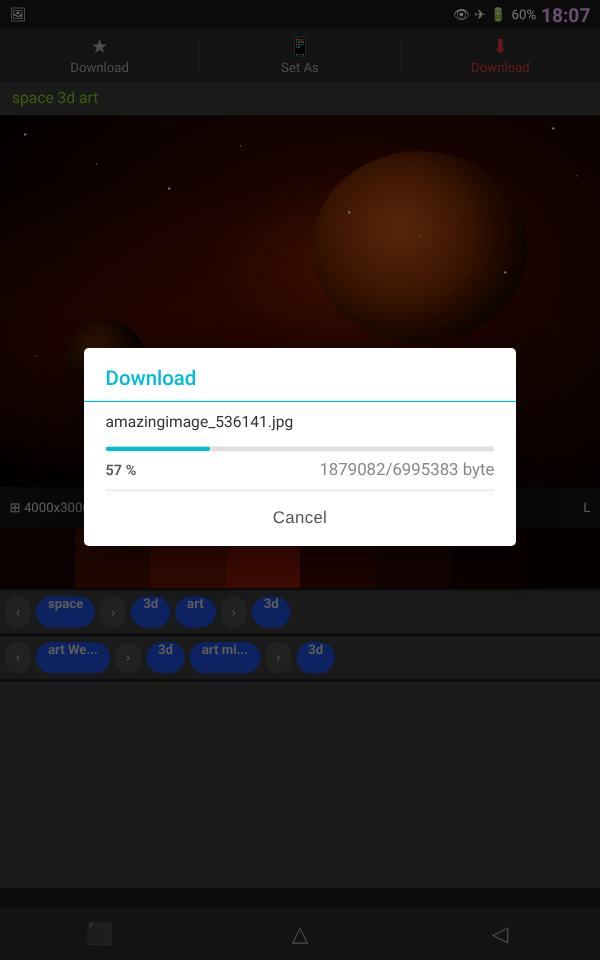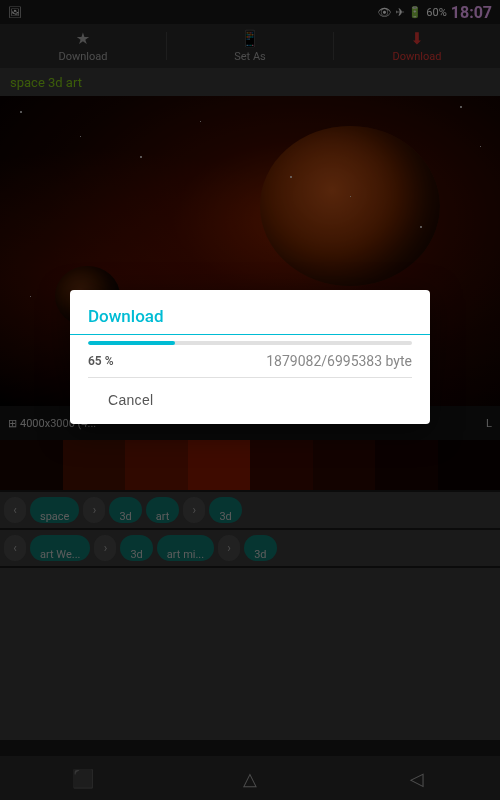--- a/index.html
+++ b/index.html
@@ -192,27 +192,28 @@
       padding: 0 4px;
       gap: 4px;
       z-index: 20;
       overflow: hidden;
     }
     .tags-row-1 { top: 492px; }
     .tags-row-2 { top: 530px; }
 
     .tag-pill {
       display: flex;
-      align-items: flex-end;
-      background: #0f766e;
+      align-items: flex-start;
+      background: #1d4ed8;
       border-radius: 14px;
       height: 26px;
       padding: 0 10px;
       cursor: pointer;
       flex-shrink: 0;
+      font-weight: bold;
     }
     .tag-pill-arrow {
       width: 22px;
       height: 26px;
       background: #4a4a4a;
       border-radius: 14px;
       display: flex;
       align-items: center;
       justify-content: center;
       cursor: pointer;
@@ -323,21 +324,21 @@
       color: #888;
       font-size: 14px;
     }
     .dialog-divider {
       height: 1px;
       background: #e0e0e0;
       margin: 0 18px;
     }
     .dialog-actions {
       display: flex;
-      justify-content: flex-start;
+      justify-content: center;
       padding: 10px 18px 12px;
     }
     .cancel-btn {
       color: #555;
       font-size: 14px;
       font-weight: 500;
       background: none;
       border: none;
       cursor: pointer;
       padding: 4px 20px;
@@ -477,26 +478,27 @@
   </div>
   <div class="nav-btn">
     <span>◁</span>
   </div>
 </div>
 
 <div class="overlay-dimmer"></div>
 
 <div class="download-dialog">
   <div class="dialog-title">Download</div>
+  <div class="dialog-filename">amazingimage_536141.jpg</div>
   <div class="dialog-progress-area">
     <div class="progress-bar-track">
       <div class="progress-bar-fill" id="progress-fill" style="width:27%"></div>
     </div>
   </div>
   <div class="dialog-progress-info">
-    <span class="progress-percent">65 %</span>
+    <span class="progress-percent">57 %</span>
     <span class="progress-bytes">1879082/6995383 byte</span>
   </div>
   <div class="dialog-divider"></div>
   <div class="dialog-actions">
     <button class="cancel-btn">Cancel</button>
   </div>
 </div>
 
 </body></html>

